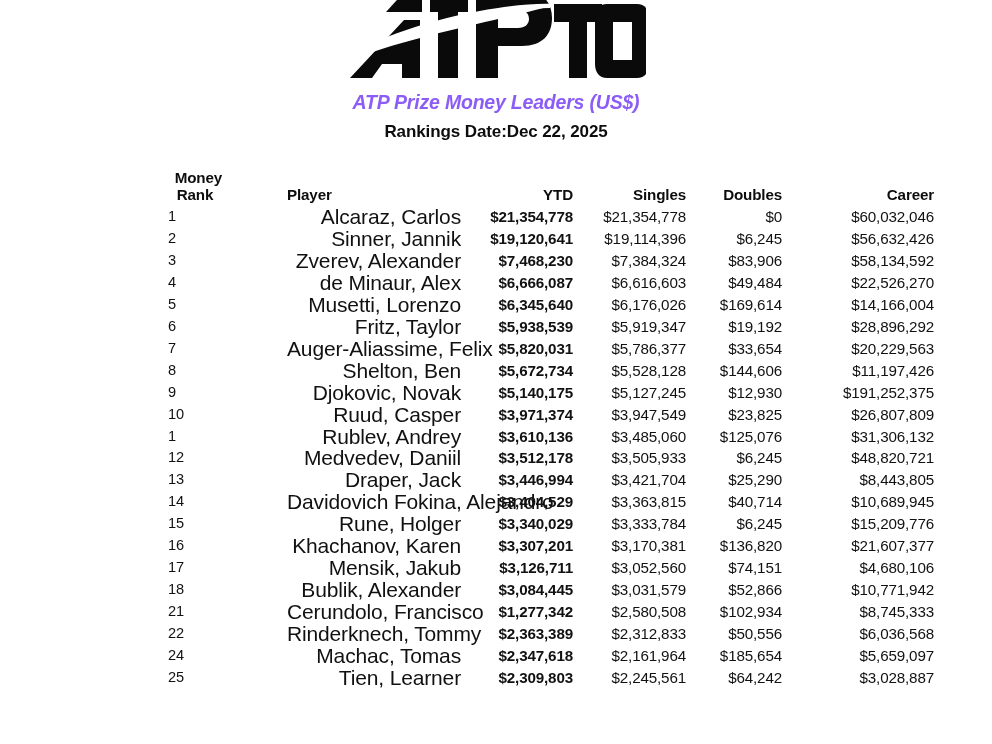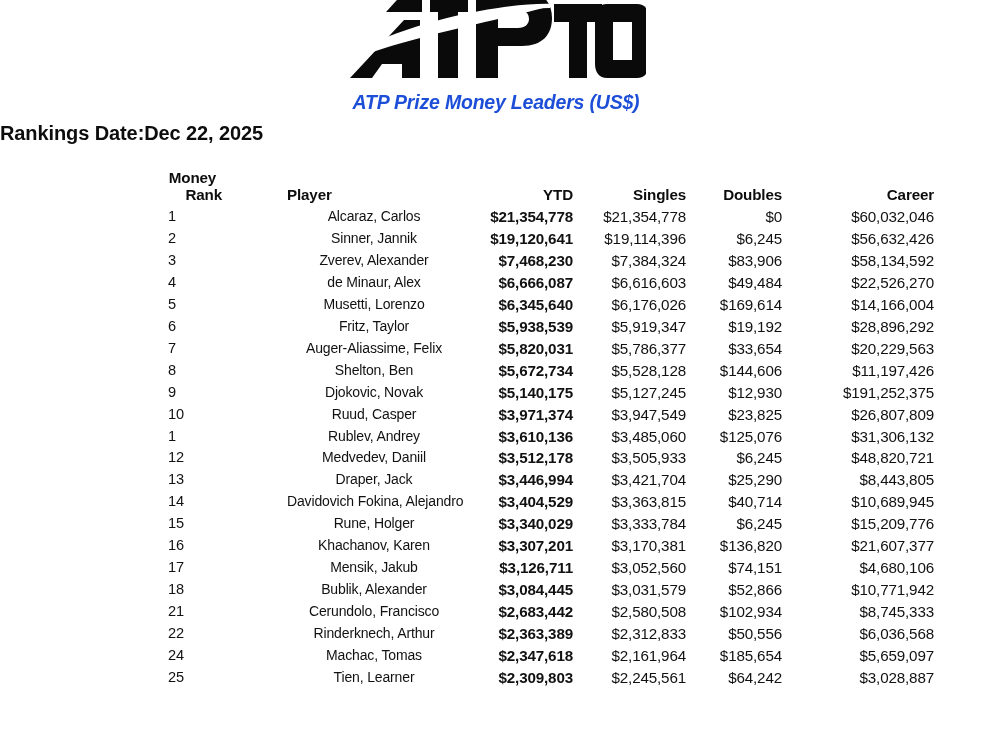--- a/index.html
+++ b/index.html
@@ -46,30 +46,31 @@
   #subtitle {
     position: absolute;
     left: 0;
     right: 0;
     top: 91px;
     text-align: center;
     font-size: 19.5px;
     font-weight: bold;
     font-style: italic;
     letter-spacing: -0.2px;
-    color: #1d4ed8;
+    color: #8b5cf6;
     white-space: nowrap;
   }
 
   #rankings-date {
     position: absolute;
     left: 0;
     right: 0;
     top: 122px;
-    font-size: 20px;
+    text-align: center;
+    font-size: 17px;
     font-weight: bold;
     letter-spacing: -0.1px;
     color: #0d0d0d;
     white-space: nowrap;
   }
 
   
   #board {
     position: absolute;
     left: 160px;
@@ -115,27 +116,27 @@
   }
   th.h-num {
     text-align: right;
     padding-right: 2px;
     height: 60px;
   }
   th.h-career { padding-right: 4px; }
 
   .money-word {
     display: block;
-    text-align: center;
+    text-align: right;
     margin-left: -5px;
     line-height: 17px;
   }
   .rank-word {
     display: block;
-    text-align: right;
+    text-align: center;
     line-height: 17px;
     padding-bottom: 3px;
   }
   .player-word {
     display: block;
     line-height: 17px;
     padding-bottom: 3px;
   }
   .num-word {
     display: block;
@@ -152,24 +153,24 @@
     letter-spacing: -0.15px;
     vertical-align: middle;
   }
   td.rank-cell {
     text-align: left;
     padding-left: 8px;
     font-weight: normal;
     font-size: 14.6px;
   }
   td.player-cell {
-    text-align: center;
+    text-align: right;
     padding-left: 65px;
     font-weight: normal;
-    font-size: 14px;
+    font-size: 21px;
   }
   td.ytd-cell {
     text-align: right;
     padding-right: 2px;
     font-weight: bold;
     font-size: 15.2px;
   }
   td.num-cell {
     text-align: right;
     padding-right: 2px;
@@ -390,28 +391,28 @@
           <td class="rank-cell">18</td>
           <td class="player-cell">Bublik, Alexander</td>
           <td class="ytd-cell">$3,084,445</td>
           <td class="num-cell">$3,031,579</td>
           <td class="num-cell">$52,866</td>
           <td class="num-cell career-cell">$10,771,942</td>
         </tr>
         <tr>
           <td class="rank-cell">21</td>
           <td class="player-cell">Cerundolo, Francisco</td>
-          <td class="ytd-cell">$2,683,442</td>
+          <td class="ytd-cell">$1,277,342</td>
           <td class="num-cell">$2,580,508</td>
           <td class="num-cell">$102,934</td>
           <td class="num-cell career-cell">$8,745,333</td>
         </tr>
         <tr>
           <td class="rank-cell">22</td>
-          <td class="player-cell">Rinderknech, Arthur</td>
+          <td class="player-cell">Rinderknech, Tommy</td>
           <td class="ytd-cell">$2,363,389</td>
           <td class="num-cell">$2,312,833</td>
           <td class="num-cell">$50,556</td>
           <td class="num-cell career-cell">$6,036,568</td>
         </tr>
         <tr>
           <td class="rank-cell">24</td>
           <td class="player-cell">Machac, Tomas</td>
           <td class="ytd-cell">$2,347,618</td>
           <td class="num-cell">$2,161,964</td>

